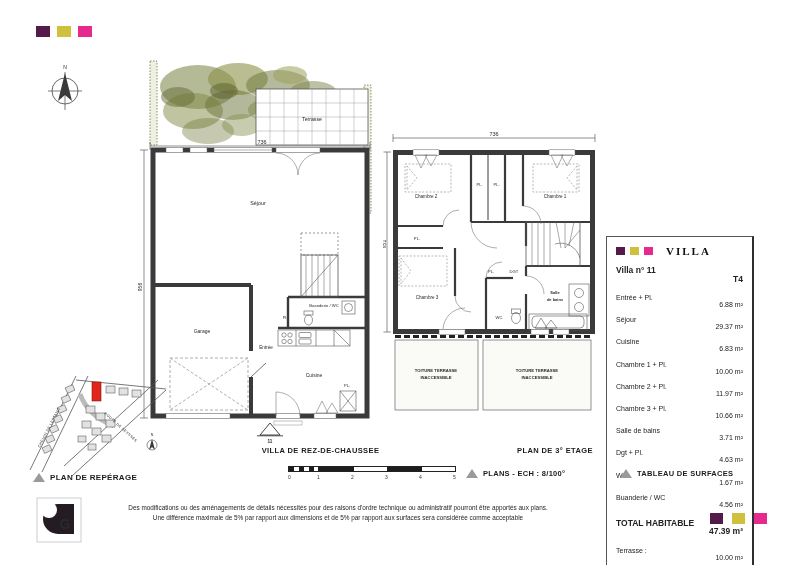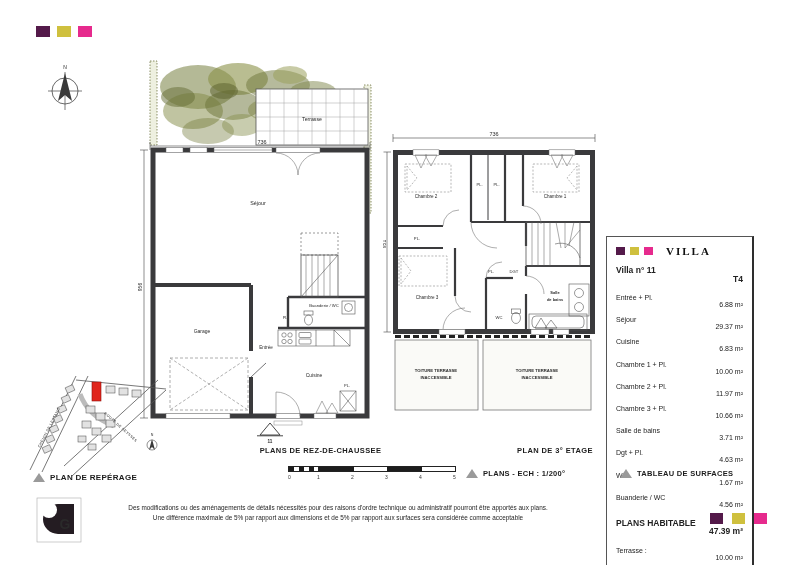--- a/index.html
+++ b/index.html
@@ -190,21 +190,21 @@
     <polygon points="188,358 194,348 200,358" fill="none" stroke="#777" stroke-width="0.6"></polygon>
     <rect x="136" y="366" width="28" height="4" fill="#fff" stroke="#888" stroke-width="0.5"></rect>
   </g>
 
   <g>
     <polygon points="122,380 132,368 142,380" fill="#fff" stroke="#333" stroke-width="0.9"></polygon>
     <line x1="119" y1="380.8" x2="145" y2="380.8" stroke="#333" stroke-width="0.9"></line>
     <text x="132" y="387.5" font-size="4.6" text-anchor="middle" font-weight="bold">11</text>
   </g>
 </svg>
-<div class="abs plan-title" style="left:238px;top:446px;width:165px;">PLANS DE REZ-DE-CHAUSSEE</div>
+<div class="abs plan-title" style="left:238px;top:446px;width:165px;">VILLA DE REZ-DE-CHAUSSEE</div>
 
 <svg class="abs" style="left:383px;top:126px;" width="224" height="300" viewBox="0 0 224 300">
 
   <g stroke="#444" stroke-width="0.6">
     <line x1="10" y1="12" x2="212" y2="12"></line>
     <line x1="10" y1="8" x2="10" y2="16"></line>
       <line x1="212" y1="8" x2="212" y2="16"></line>
   </g>
   <text x="111" y="10" font-size="5.5" text-anchor="middle">736</text>
 
@@ -365,21 +365,21 @@
     </div>
   <div class="trow">
       <span>WC</span>
       <span class="v">1.67 m²</span>
     </div>
   <div class="trow">
       <span>Buanderie / WC</span>
       <span class="v">4.56 m²</span>
     </div>
   <div class="trow total">
-    <span>PLANS HABITABLE</span>
+    <span>TOTAL HABITABLE</span>
     <span class="v">47.39 m²</span>
   </div>
   <div class="trow">
       <span>Terrasse :</span>
       <span class="v">10.00 m²</span>
     </div>
   <div class="trow">
       <span>Garage :</span>
       <span class="v">16.72 m²</span>
     </div>
@@ -459,21 +459,21 @@
   <div class="sb-seg light"></div>
   <span class="sb-tick" style="left:-1px;">0</span>
   <span class="sb-tick" style="left:28px;">1</span>
   <span class="sb-tick" style="left:62px;">2</span>
   <span class="sb-tick" style="left:96px;">3</span>
   <span class="sb-tick" style="left:130px;">4</span>
   <span class="sb-tick" style="left:164px;">5</span>
 </div>
 <div class="abs caption" style="left:466px;top:469px;">
   <span class="tri"></span>
-  <span>PLANS - ECH : 1/200°</span>
+  <span>PLANS - ECH : 8/100°</span>
 </div>
 
 <div class="abs disclaimer">
   <div>Des modifications ou des aménagements de détails nécessités pour des raisons d'ordre technique ou administratif pourront être apportés aux plans.</div>
   <div>Une différence maximale de 5% par rapport aux dimensions et de 5% par rapport aux surfaces sera considérée comme acceptable</div>
 </div>
 
 <div class="abs sqrow" style="left:710px;top:513px;gap:9px;">
   <span class="sq c1" style="width:13px;"></span>
   <span class="sq c2" style="width:13px;"></span>

